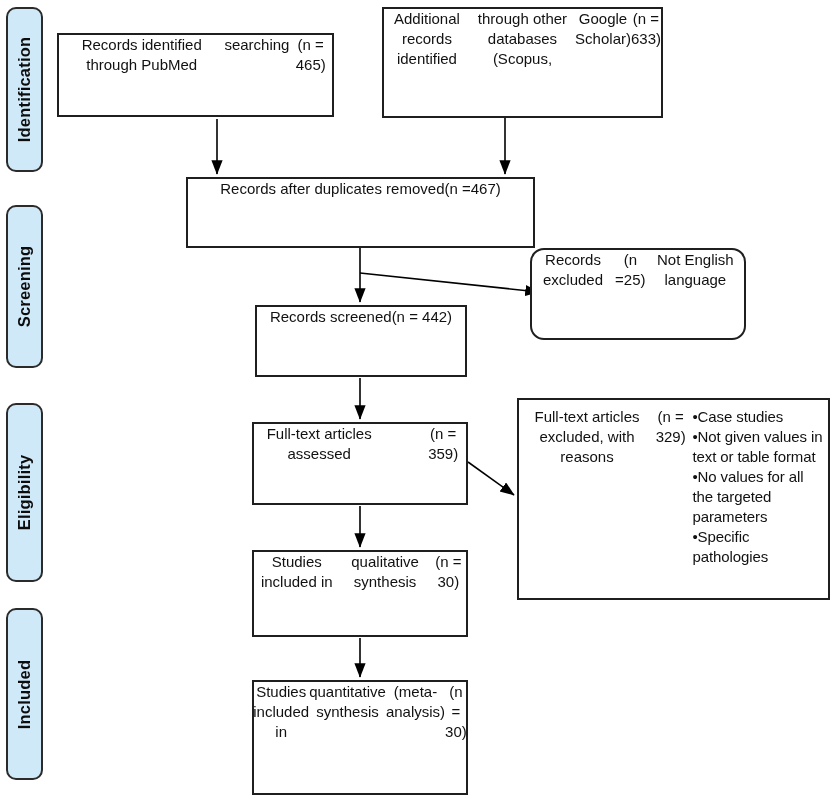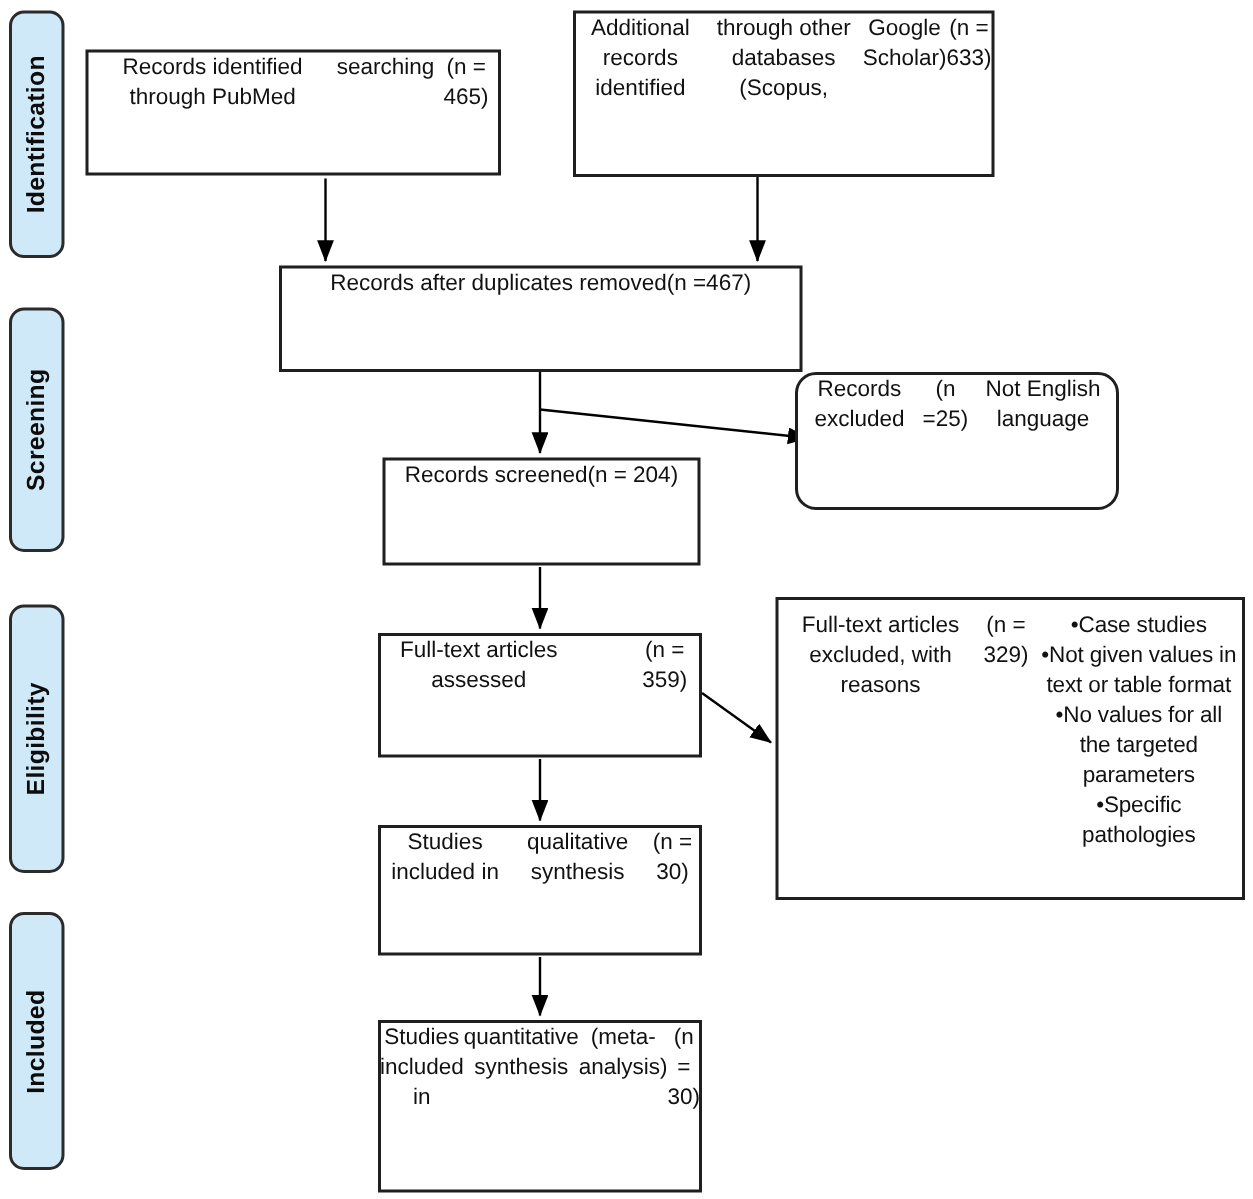--- a/index.html
+++ b/index.html
@@ -60,21 +60,21 @@
   .box-fulltext     { left: 252px; top: 422px; width: 216px; height: 83px; gap: 36px; }
   .box-ftexcluded   {
     left: 517px; top: 398px; width: 313px; height: 202px;
     justify-content: flex-start;
     padding-top: 7px;
   }
   .box-qualitative  { left: 252px; top: 550px; width: 216px; height: 87px; }
   .box-quantitative { left: 252px; top: 680px; width: 216px; height: 115px; }
 
   .reasons {
-    text-align: center;
+    text-align: left;
     padding-left: 6px;
     padding-right: 2px;
     letter-spacing: -0.1px;
   }
   .reason { line-height: 20px; }
   .reason.r-wrap { max-width: 245px; }
 
   
   .arrows {
     position: absolute;
@@ -140,21 +140,21 @@
   </div>
 
   <div class="fbox box-excluded">
     <div>Records excluded</div>
     <div>(n =25)</div>
     <div>Not English language</div>
   </div>
 
   <div class="fbox box-screened">
     <div>Records screened</div>
-    <div>(n = 204)</div>
+    <div>(n = 442)</div>
   </div>
 
   <div class="fbox box-fulltext">
     <div>Full-text articles assessed</div>
     <div>(n = 359)</div>
   </div>
 
   <div class="fbox box-ftexcluded">
     <div>Full-text articles excluded, with reasons</div>
     <div>(n = 329)</div>

